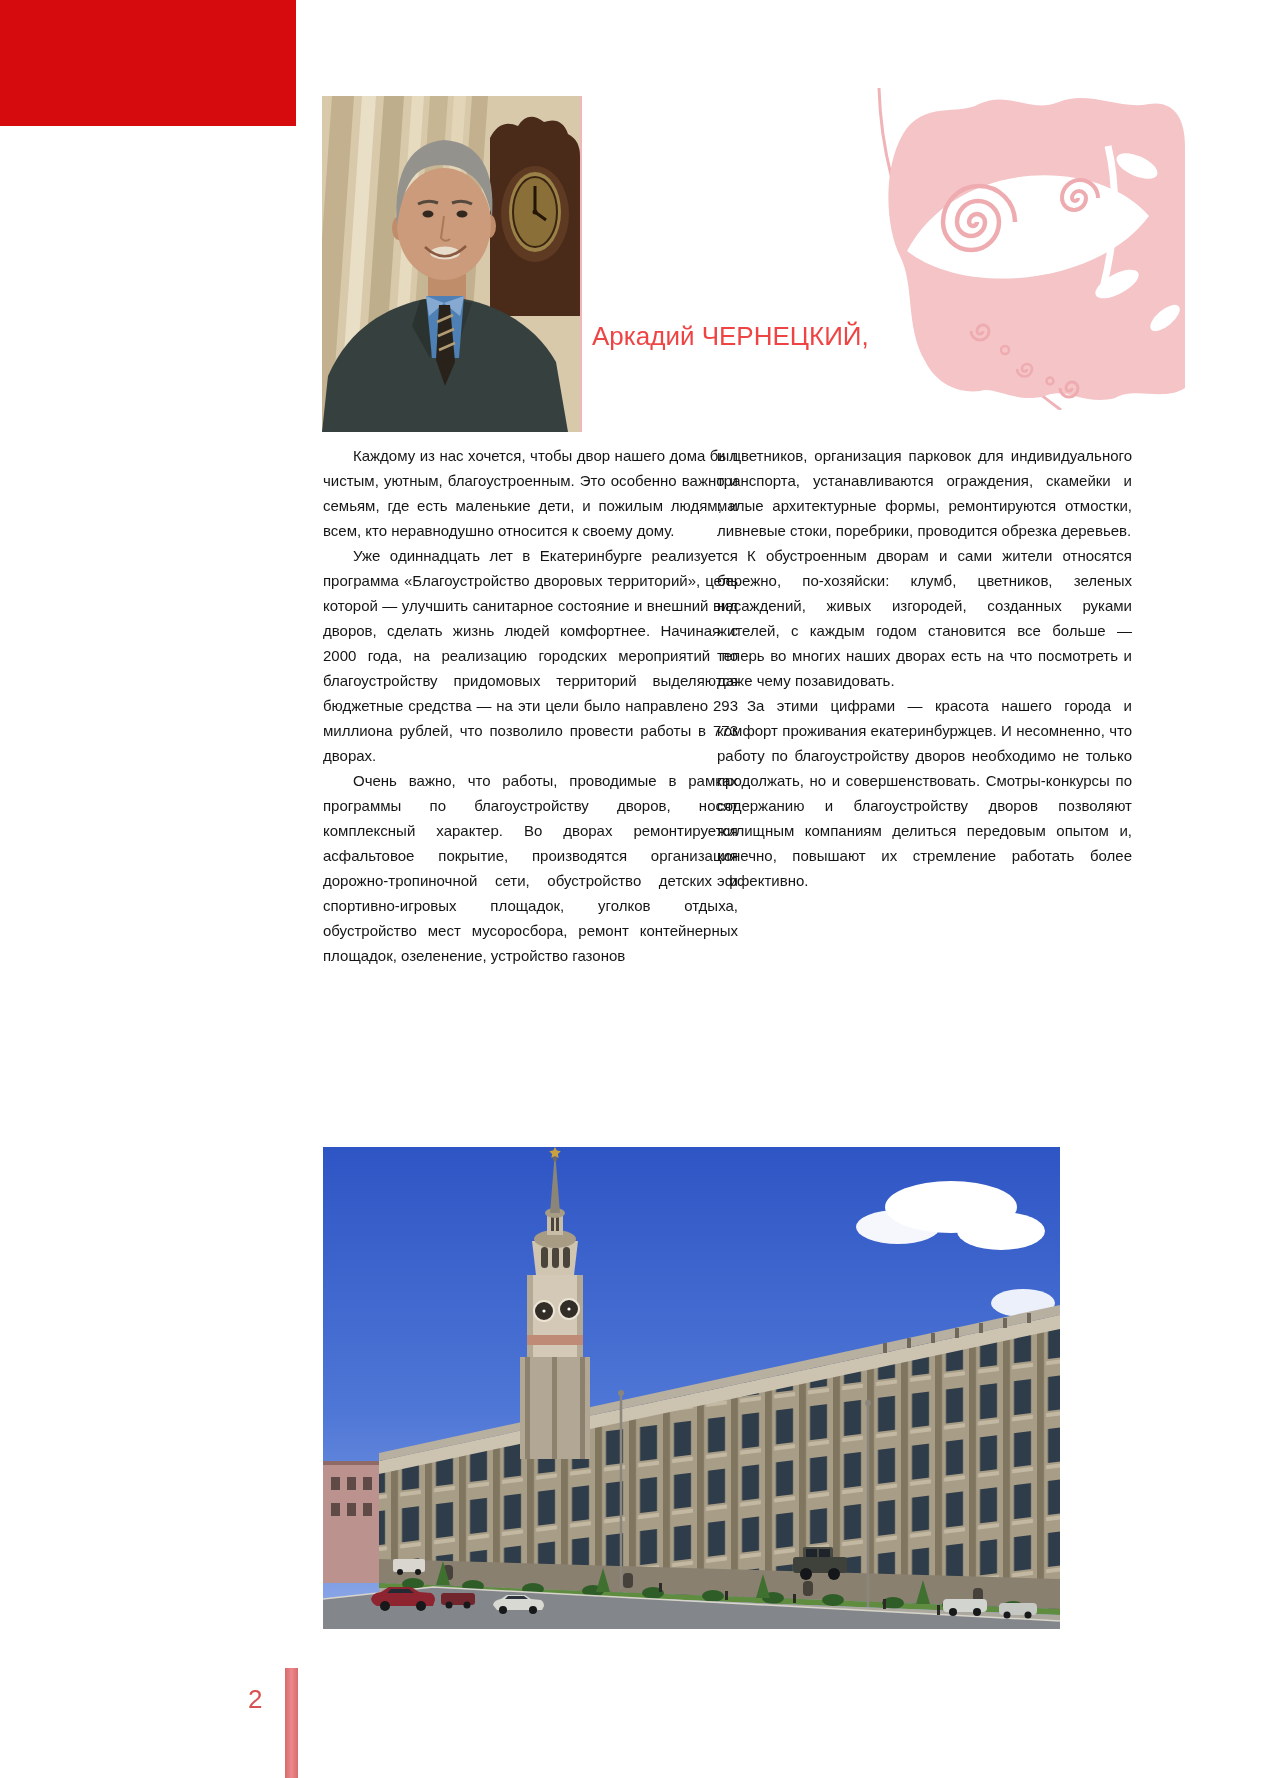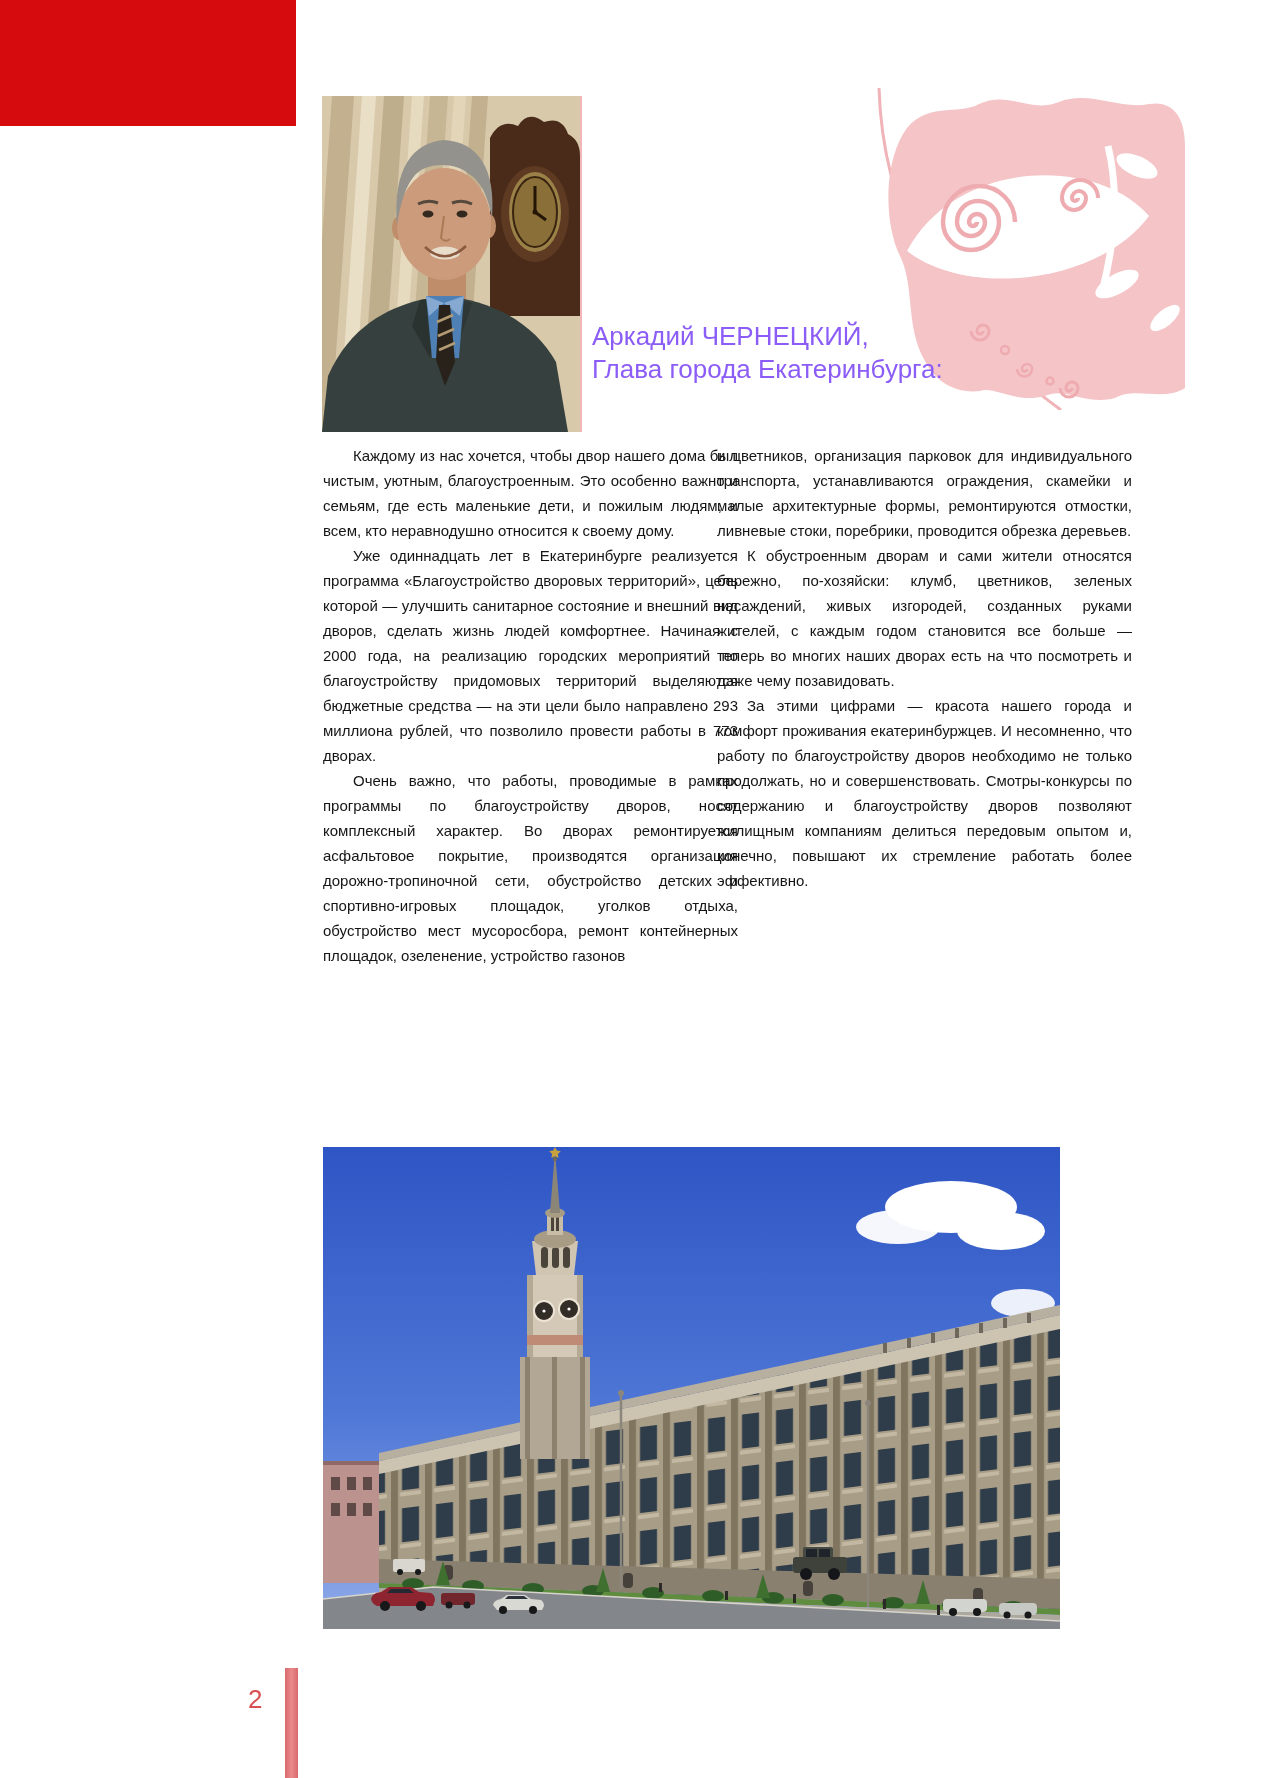--- a/index.html
+++ b/index.html
@@ -4,21 +4,21 @@
 <style>
   html,body{margin:0;padding:0;background:#ffffff;}
   .page{
     position:relative;width:1264px;height:1778px;background:#ffffff;overflow:hidden;
     font-family:"Liberation Sans", sans-serif;color:#151515;
   }
   .red-block{position:absolute;left:0;top:0;width:296px;height:126px;background:#d60b0e;}
   .portrait{position:absolute;left:322px;top:96px;width:258px;height:336px;border-right:2px solid #f2b6ba;}
   .portrait svg,.building svg,.ornament svg{display:block;width:100%;height:100%;}
   .ornament{position:absolute;left:865px;top:88px;width:320px;height:322px;}
-  .byline{position:absolute;left:592px;top:320px;color:#8b5cf6;font-size:26px;line-height:33px;}
+  .byline{position:absolute;left:592px;top:320px;color:#ef4444;font-size:26px;line-height:33px;}
   .col{position:absolute;top:443px;width:415px;text-align:justify;font-size:15px;line-height:25px;}
   .col-left{left:323px;}
   .col-right{left:717px;}
   .col p{margin:0;text-indent:30px;}
   .col p.cont{text-indent:0;}
   .building{position:absolute;left:323px;top:1147px;width:737px;height:482px;}
   .footer-num{position:absolute;left:248px;top:1684px;font-size:26px;color:#d95052;}
   .footer-bar{position:absolute;left:285px;top:1668px;width:13px;height:110px;
     background:linear-gradient(to right,#d96a6c,#e9898b 50%,#d96a6c);}
   .footer-title{position:absolute;left:440px;top:1690px;width:740px;text-align:center;
@@ -91,21 +91,20 @@
       <path d="M118,243 a3,3 0 1 1 -6,0 a6,6 0 1 1 12,0 a9,9 0 1 1 -18,0" stroke="#eeacb0" stroke-width="3" fill="none"></path>
       <path d="M162,281 a2.5,2.5 0 1 1 -5,0 a5,5 0 1 1 10,0 a7.5,7.5 0 1 1 -15,0" stroke="#eeacb0" stroke-width="2.5" fill="none"></path>
       <path d="M207,300 a3,3 0 1 1 -6,0 a6,6 0 1 1 12,0 a9,9 0 1 1 -18,0" stroke="#eeacb0" stroke-width="3" fill="none"></path>
       <circle cx="140" cy="262" r="4" fill="none" stroke="#eeacb0" stroke-width="2.5"></circle>
       <circle cx="185" cy="293" r="3.5" fill="none" stroke="#eeacb0" stroke-width="2.5"></circle>
     </svg>
   </div>
 
   <div class="byline">
     <div>Аркадий ЧЕРНЕЦКИЙ,</div>
-    <div>Глава города Екатеринбурга:</div>
   </div>
 
   <div class="col col-left">
     <p>Каждому из нас хочется, чтобы двор нашего дома был чистым, уютным, благоустроенным. Это особенно важно и семьям, где есть маленькие дети, и пожилым людям, и всем, кто неравнодушно относится к своему дому.</p>
     <p>Уже одиннадцать лет в Екатеринбурге реализуется программа «Благоустройство дворовых территорий», цель которой — улучшить санитарное состояние и внешний вид дворов, сделать жизнь людей комфортнее. Начиная с 2000 года, на реализацию городских мероприятий по благоустройству придомовых территорий выделяются бюджетные средства — на эти цели было направлено 293 миллиона рублей, что позволило провести работы в 773 дворах.</p>
     <p>Очень важно, что работы, проводимые в рамках программы по благоустройству дворов, носят комплексный характер. Во дворах ремонтируется асфальтовое покрытие, производятся организация дорожно-тропиночной сети, обустройство детских и спортивно-игровых площадок, уголков отдыха, обустройство мест мусоросбора, ремонт контейнерных площадок, озеленение, устройство газонов</p>
   </div>
 
   <div class="col col-right">
     <p class="cont">и цветников, организация парковок для индивидуального транспорта, устанавливаются ограждения, скамейки и малые архитектурные формы, ремонтируются отмостки, ливневые стоки, поребрики, проводится обрезка деревьев.</p>

